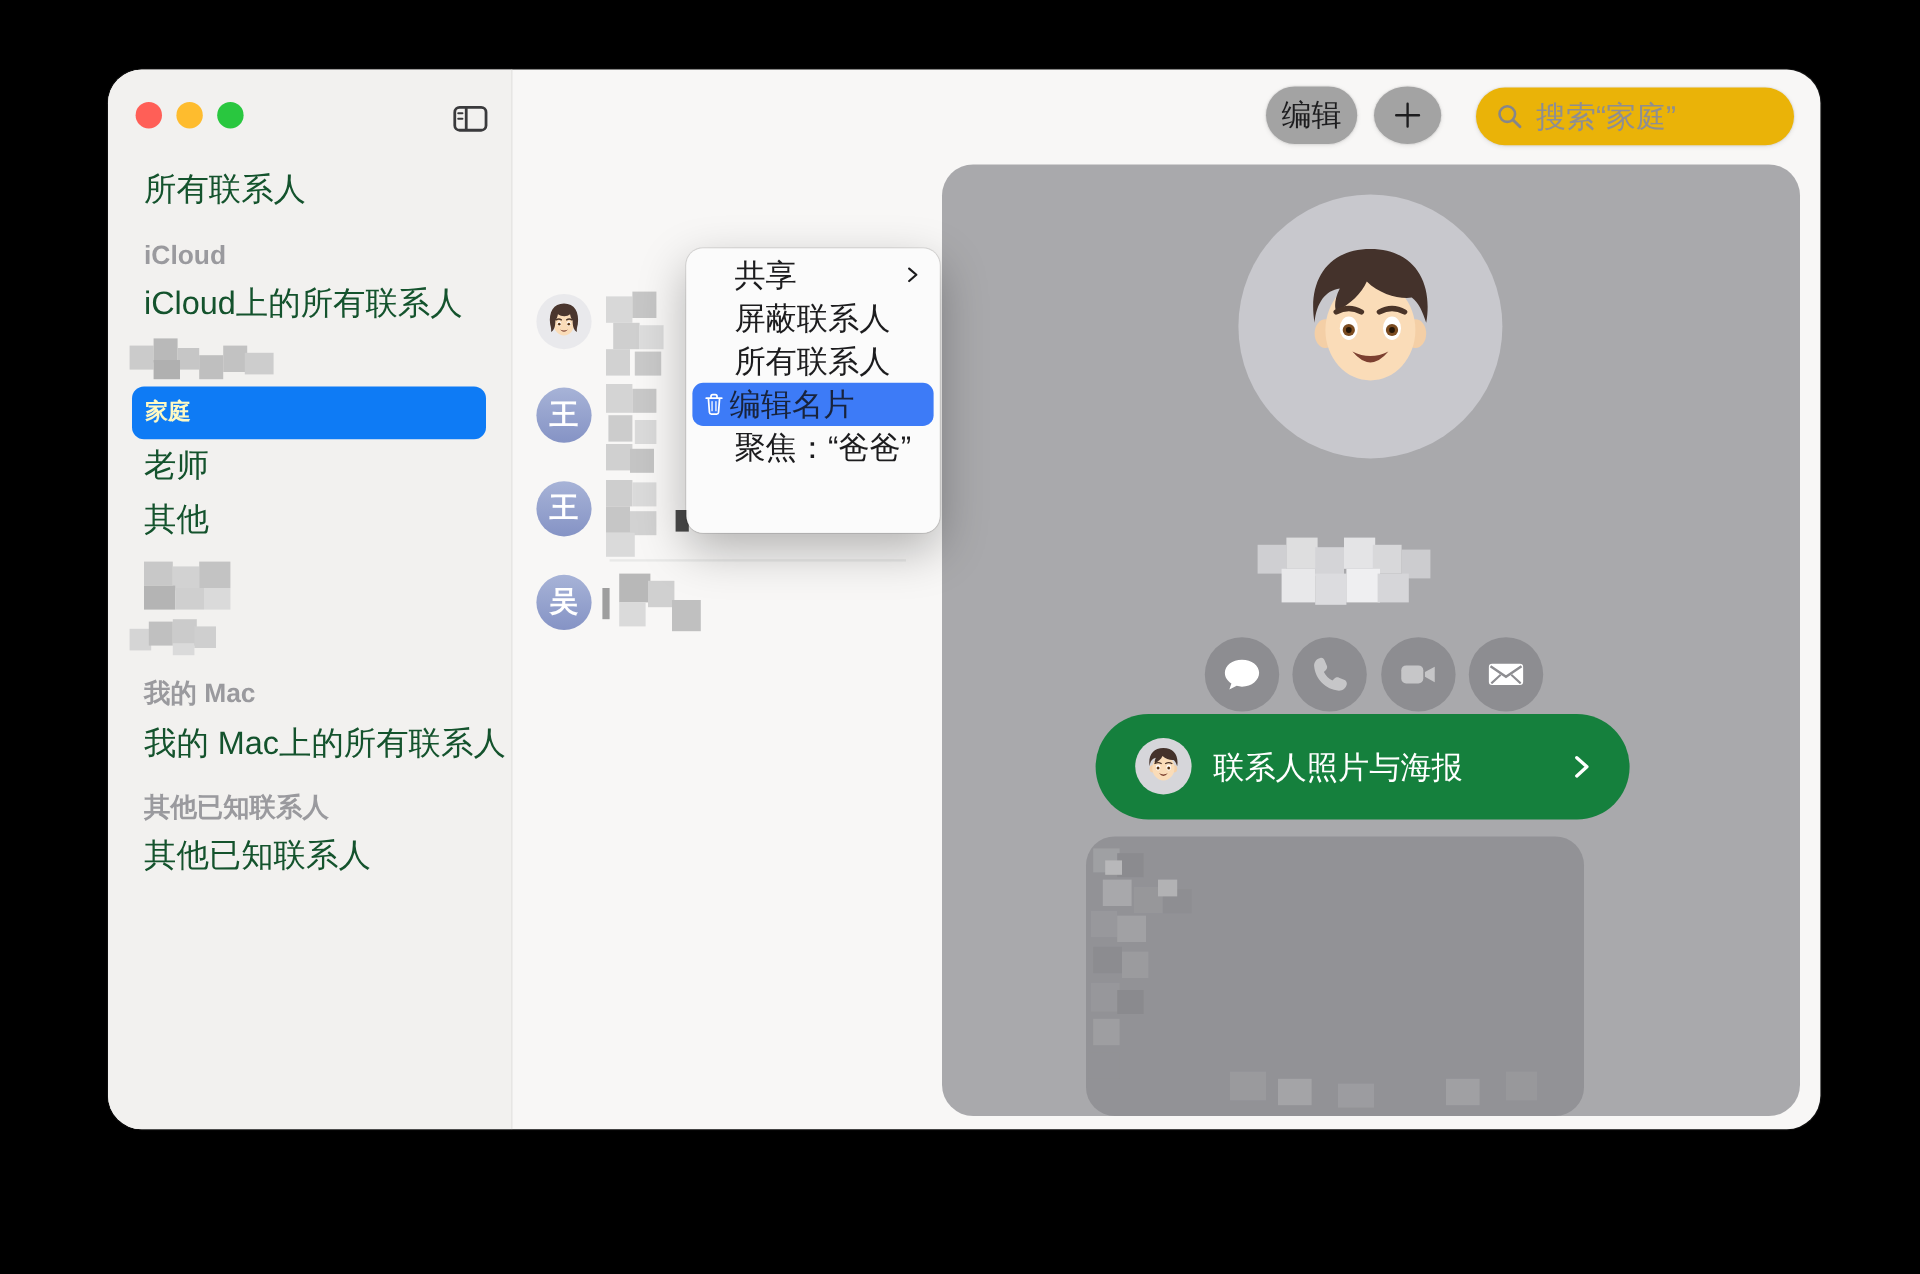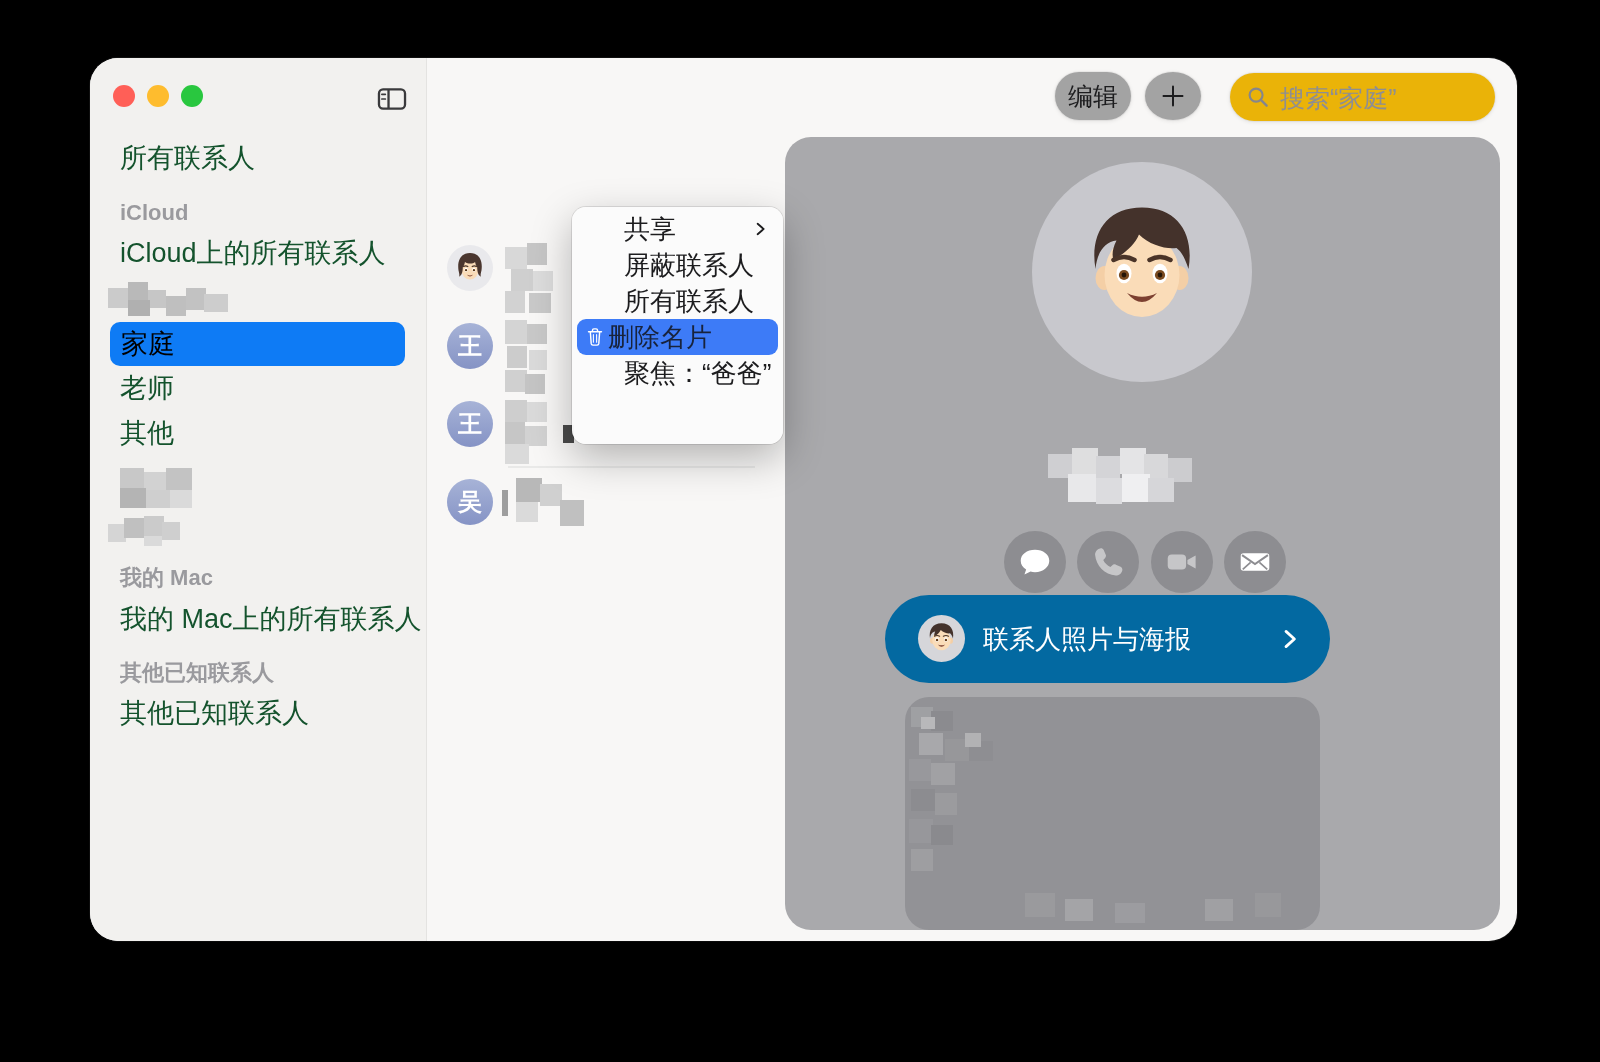--- a/index.html
+++ b/index.html
@@ -5,48 +5,48 @@
   html,body{margin:0;padding:0}
   body{width:1600px;height:1062px;background:#000;position:relative;overflow:hidden;
        font-family:"Liberation Sans",sans-serif;-webkit-font-smoothing:antialiased}
   .window{position:absolute;left:90px;top:58px;width:1427px;height:883px;background:#f8f7f6;
           border-radius:28px;overflow:hidden;box-shadow:0 30px 90px rgba(0,0,0,.65),0 0 0 1px rgba(255,255,255,.08)}
   .sidebar{position:absolute;left:0;top:0;width:336px;height:883px;background:#f2f1ef;border-right:1px solid #e4e3e1}
   .tl{position:absolute;top:27px;width:22px;height:22px;border-radius:50%}
   .side-item{position:absolute;left:30px;height:28px;line-height:28px;font-size:27px;color:#14532d;white-space:nowrap}
   .side-header{position:absolute;left:30px;height:24px;line-height:24px;font-size:22px;font-weight:bold;color:#9a9a9e;white-space:nowrap}
   .side-sel{position:absolute;left:20px;width:295px;height:44px;border-radius:10px;background:#0e7bf5}
-  .side-sel .lbl{position:absolute;left:11px;top:0;height:44px;line-height:44px;font-size:27px;color:#000000;font-weight:400}
+  .side-sel .lbl{position:absolute;left:11px;top:0;height:44px;line-height:44px;font-size:19px;color:#fef9c3;font-weight:700}
   .mosaic{position:absolute}
   .mosaic span{position:absolute;display:block}
   .pillbtn{position:absolute;top:14px;height:48px;border-radius:24px;background:#a3a3a3;
            box-shadow:0 1px 4px rgba(0,0,0,.10),0 0 0 1px rgba(0,0,0,.04)}
   .editbtn{line-height:48px;font-size:25px;color:#1d1d1f;text-align:center}
   .search{position:absolute;left:1140px;top:15px;width:265px;height:48px;border-radius:24px;background:#eab308;
           box-shadow:0 1px 4px rgba(0,0,0,.10),0 0 0 1px rgba(0,0,0,.04)}
   .search input{position:absolute;left:48px;top:0;width:205px;height:48px;border:none;outline:none;background:transparent;
           font-size:25px;color:#1d1d1f;font-family:"Liberation Sans",sans-serif}
   .search input::placeholder{color:#8e8e93;opacity:1}
   .row-sel{position:absolute;left:347px;top:94px;width:321px;height:76px;border-radius:16px;background:#c9c9cc;
            border:3px solid #1467f2;box-sizing:border-box}
   .avatar{position:absolute;width:46px;height:46px;border-radius:50%;overflow:hidden}
   .mono{background:linear-gradient(180deg,#a7b3d7 0%,#8593c5 100%);color:#fff;font-size:24px;font-weight:600;
         text-align:center;line-height:46px}
   .sep{position:absolute;left:418px;top:408px;width:247px;height:2px;background:#e9e9e8}
   .menu{position:absolute;left:482px;top:149px;width:211px;height:233px;background:rgba(251,251,251,.97);
         border-radius:14px;box-shadow:0 14px 40px rgba(0,0,0,.28),0 0 0 1px rgba(0,0,0,.10);z-index:50;padding-top:4px;box-sizing:content-box}
-  .mi{position:relative;height:36px;line-height:36px;font-size:26px;color:#1c1c1e;padding-left:52px;white-space:nowrap}
+  .mi{position:relative;height:36px;line-height:36px;font-size:26px;color:#1c1c1e;padding-left:40px;white-space:nowrap}
   .mi.hl{margin:0 5px;height:36px;padding-left:31px;border-radius:9px;background:#3d7bf7;color:#18233c}
   .mi .chev{position:absolute;right:16px;top:9px}
   .mi .trash{position:absolute;left:9px;top:7px}
   .card{position:absolute;left:695px;top:79px;width:715px;height:793px;border-radius:26px;background:#a9a9ac;overflow:hidden}
   .bigav{position:absolute;left:247px;top:25px;width:220px;height:220px;border-radius:50%;background:#c8c8cd}
   .actbtn{position:absolute;top:394px;width:62px;height:62px;border-radius:50%;background:#8d8d91}
   .actbtn svg{position:absolute;left:14px;top:14px}
-  .pposter{position:absolute;left:100px;top:458px;width:445px;height:88px;border-radius:44px;background:#0369a1}
+  .pposter{position:absolute;left:128px;top:458px;width:445px;height:88px;border-radius:44px;background:#15803d}
   .pposter .pav{position:absolute;left:33px;top:20px;width:47px;height:47px;border-radius:50%;background:#d6d6da}
   .pposter .plbl{position:absolute;left:98px;top:0;height:88px;line-height:88px;font-size:26px;color:#fff}
   .innercard{position:absolute;left:120px;top:560px;width:415px;height:233px;border-radius:24px;background:#929296;overflow:hidden}
   .toggle{position:absolute;left:287px;top:30px;width:30px;height:22px}
   .name-sel{position:absolute;left:80px;top:21px;font-size:27px;font-weight:500;color:#2e7cf6}
   .sliver{position:absolute;left:473px;top:367px;width:11px;height:18px;background:#2b2b2b;opacity:.85}
 </style>
 </head>
 <body>
 
@@ -298,18 +298,18 @@
     </div>
     <div class="mi">屏蔽联系人</div>
     <div class="mi">所有联系人</div>
     <div class="mi hl">
       <svg class="trash" width="18" height="22" viewBox="0 0 100 110">
         <path d="M14 26 H86" stroke="#fff" stroke-width="8" stroke-linecap="round" fill="none"></path>
         <path d="M36 26 V18 Q36 10 44 10 H56 Q64 10 64 18 V26" stroke="#fff" stroke-width="8" fill="none"></path>
         <path d="M24 26 L29 92 Q30 100 38 100 H62 Q70 100 71 92 L76 26" stroke="#fff" stroke-width="8" fill="none"></path>
         <path d="M41 42 V84 M59 42 V84" stroke="#fff" stroke-width="6" stroke-linecap="round"></path>
       </svg>
-      <span>删除名片</span>
+      <span>编辑名片</span>
     </div>
     <div class="mi">聚焦：“爸爸”</div>
   </div>
 
 </div>
 
 </body></html>

